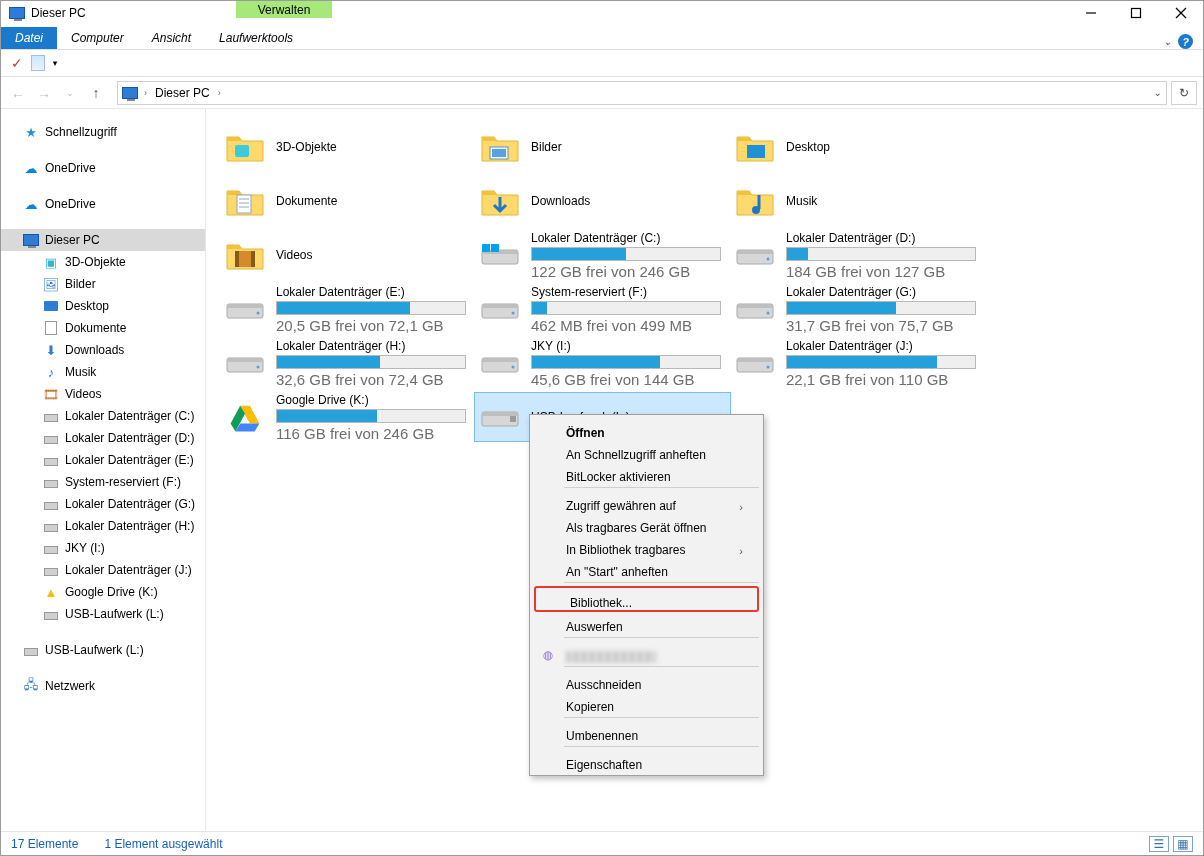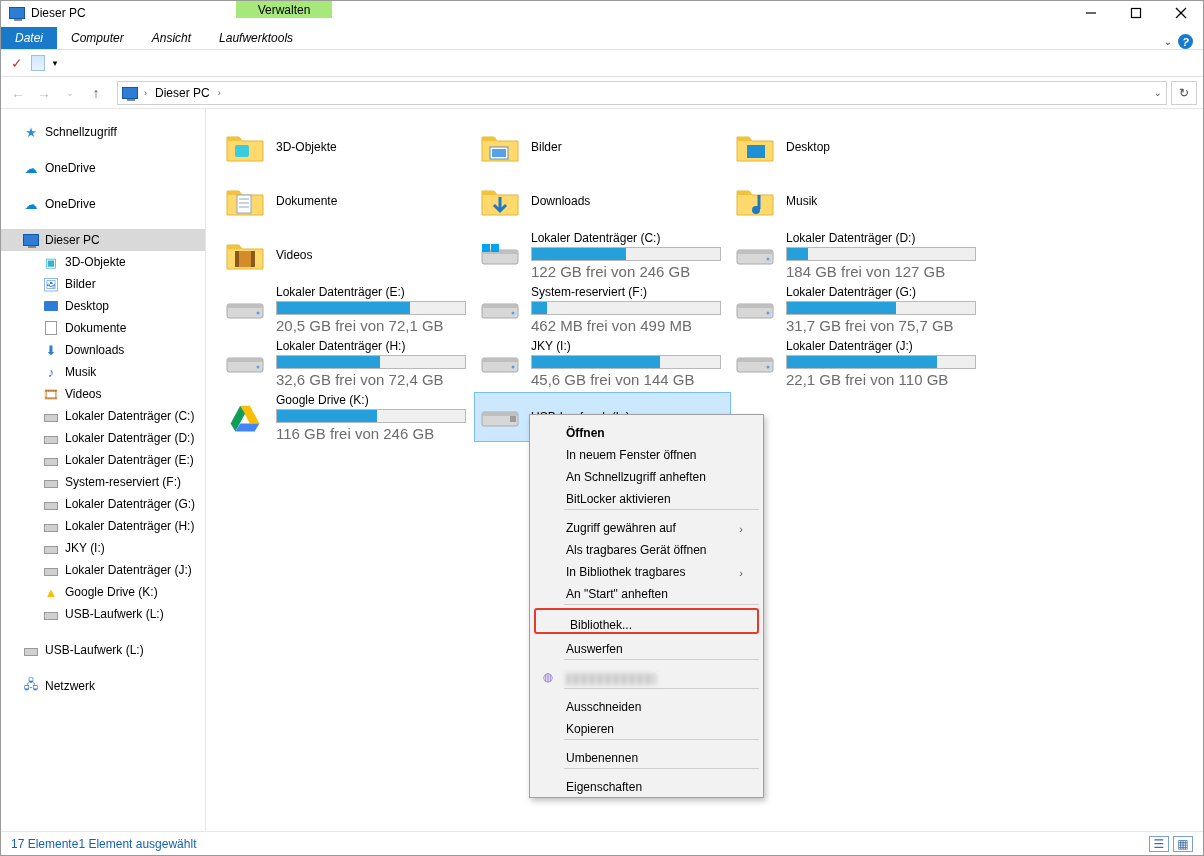--- a/index.html
+++ b/index.html
@@ -178,21 +178,21 @@
   .cap-bar {
     width: 190px; height: 14px; border: 1px solid #b9b9b9;
     background: #efefef; position: relative;
   }
   .cap-fill {
     height: 100%; background: #26a0da;
   }
   
   .statusbar {
     height: 24px; border-top: 1px solid #e6e6e6;
-    display: flex; align-items: center; padding: 0 10px; 
+    display: flex; align-items: center; padding: 0 10px; gap: 26px;
     color: #1560b5; font-size: 12px;
   }
   .statusbar .views { margin-left: auto; display: flex; gap: 4px; color: #3b6fa8; }
   .view-btn { width: 20px; height: 16px; border:1px solid #7aa3c8; display:flex; align-items:center; justify-content:center;}
   
   .ctxmenu {
     position: absolute;
     width: 235px;
     background: #f2f2f2;
     border: 1px solid #a0a0a0;
@@ -692,23 +692,20 @@
       <div class="view-btn">☰</div>
       <div class="view-btn">▦</div>
     </div>
   </div>
 
   <div class="ctxmenu" style="left:528px; top:413px;">
     <div class="ctx-item default">
         <span>Öffnen</span>
       </div>
     <div class="ctx-item">
-        <span>In neuem Fenster öffnen</span>
-      </div>
-    <div class="ctx-item">
         <span>An Schnellzugriff anheften</span>
       </div>
     <div class="ctx-item">
         <span>BitLocker aktivieren</span>
       </div>
     <div class="ctx-sep"></div>
     <div class="ctx-item">
         <span>Zugriff gewähren auf</span>
         <span class="sub">›</span>
       </div>

